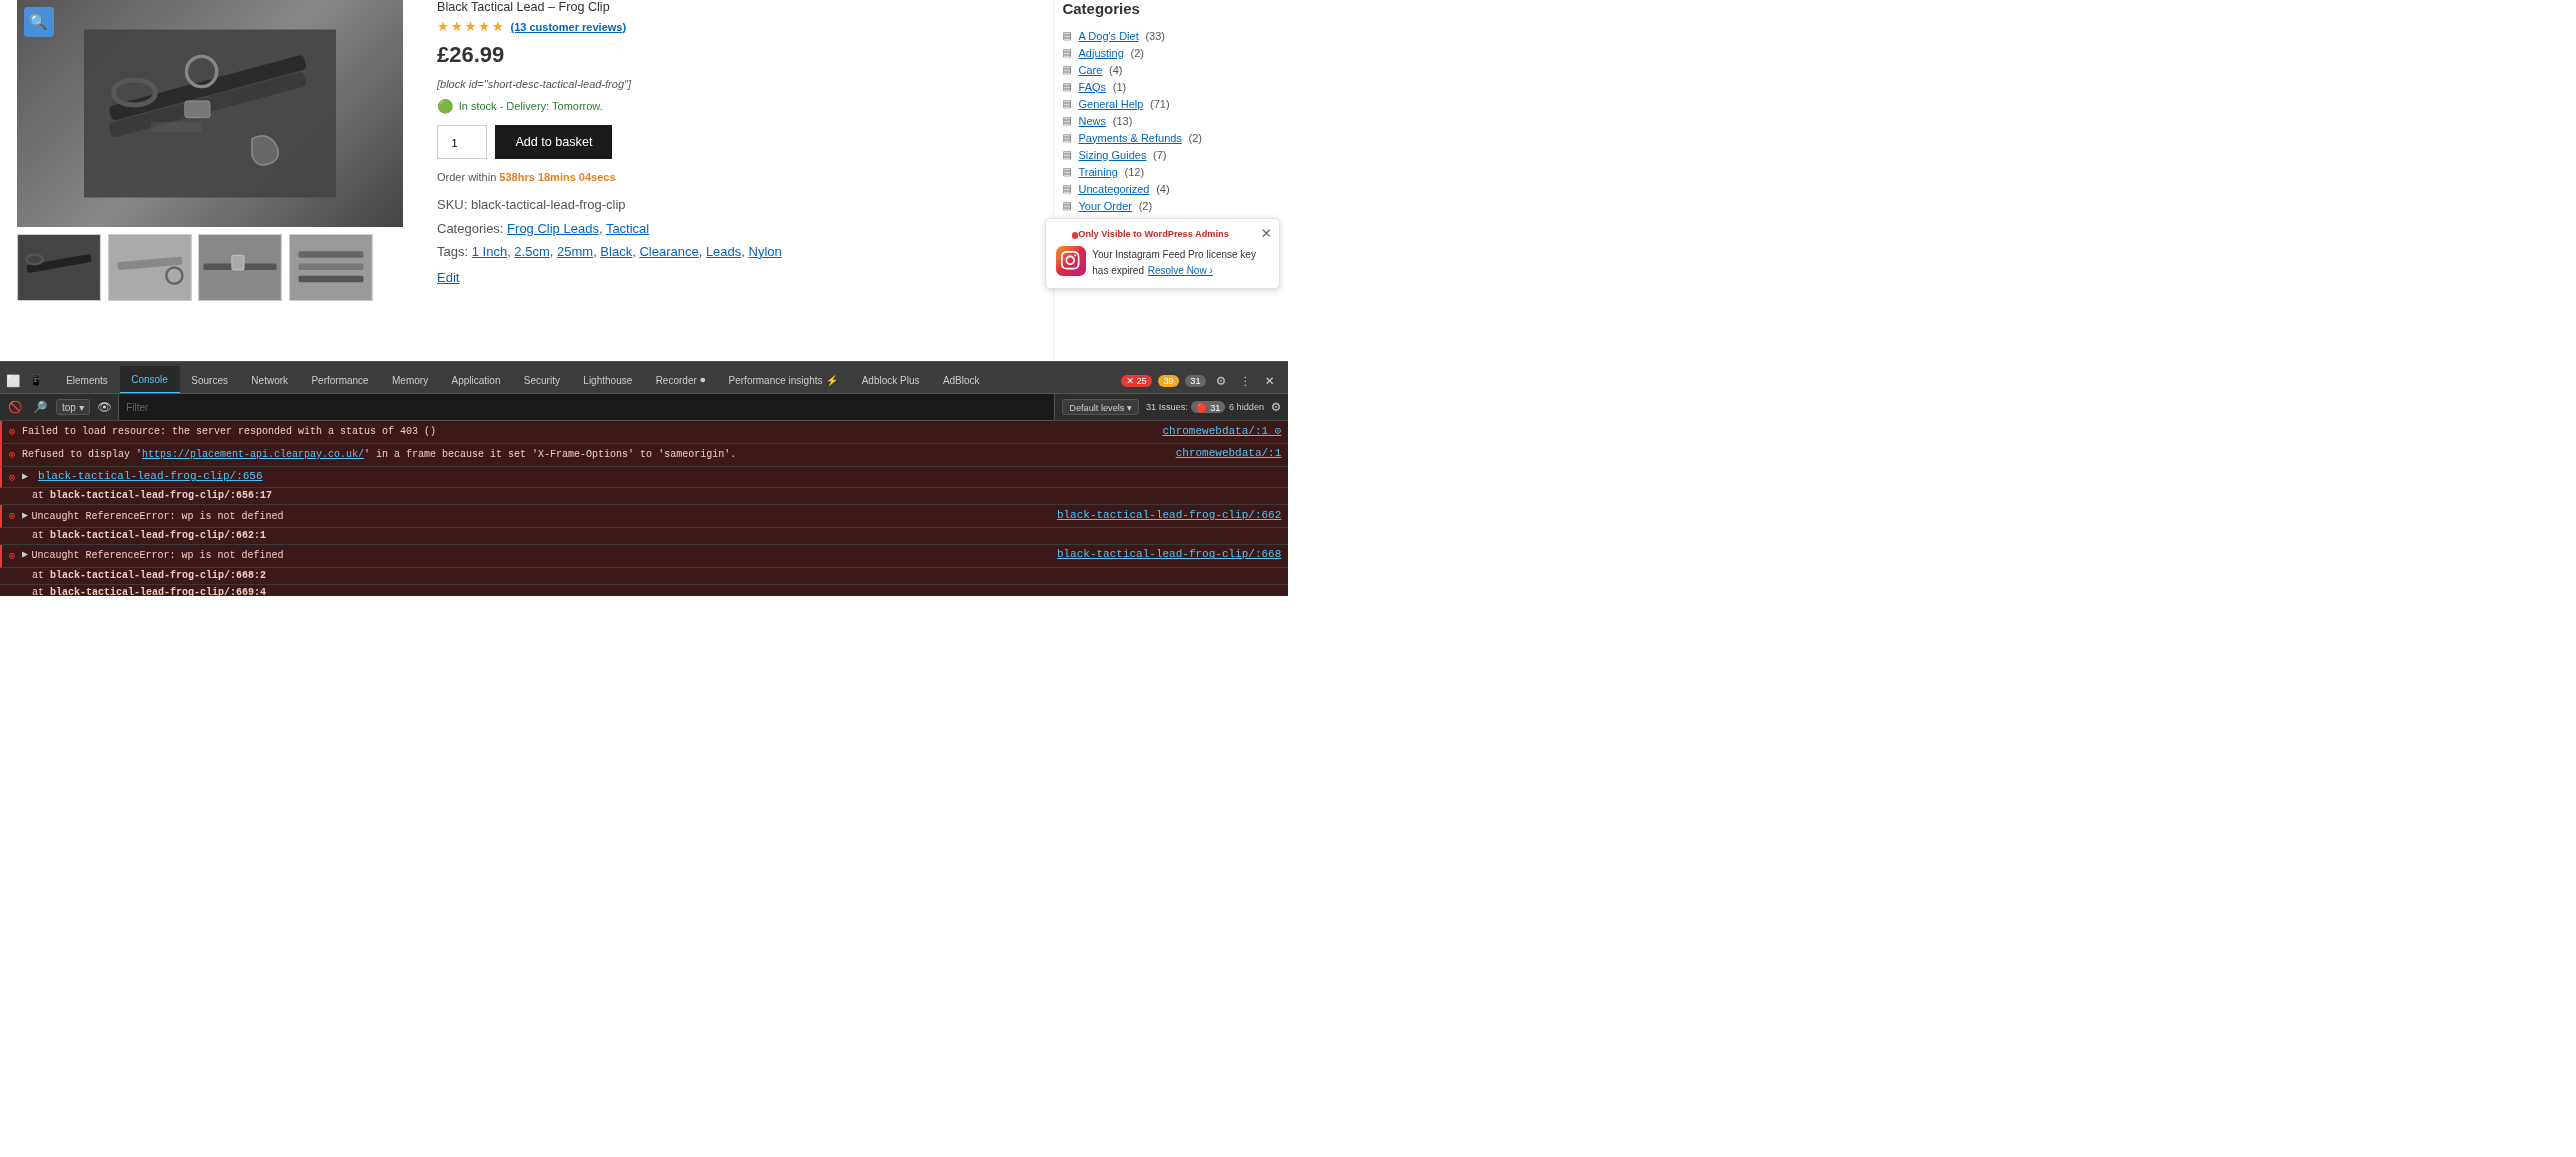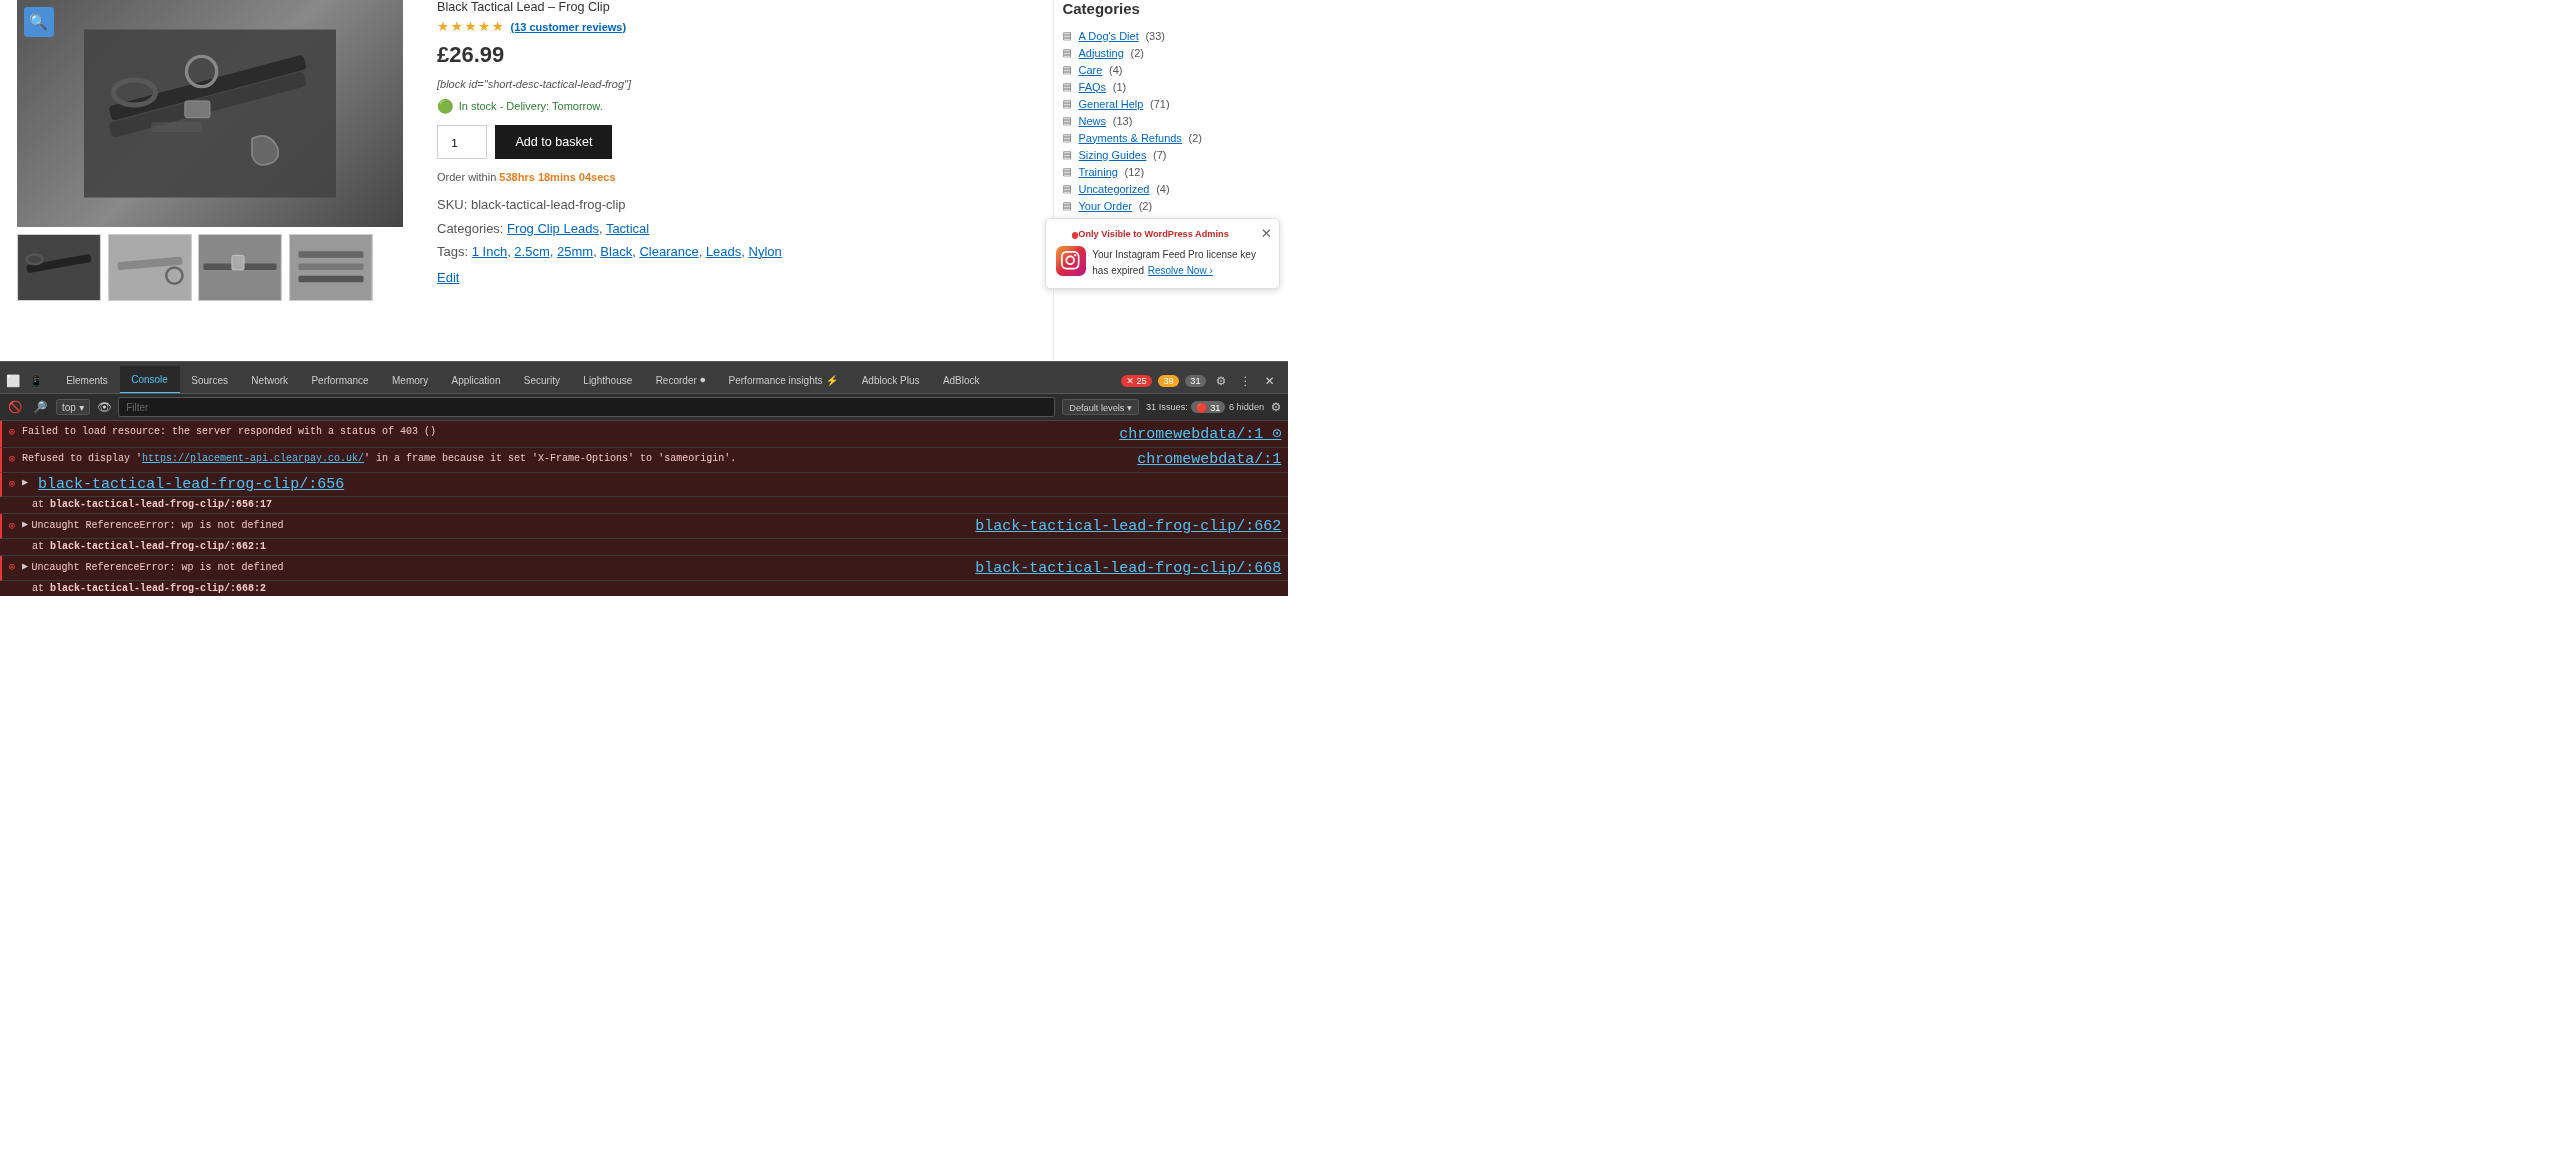--- a/index.html
+++ b/index.html
@@ -461,21 +461,21 @@
     }
 
     .filter-input {
       flex: 1;
       background: #1a1a1a;
       border: 0.8px solid #555;
       color: #ccc;
       padding: 3.4px 6.7px;
       font-size: 10px;
       border-radius: 2.5px;
-      height: 20px;
+      height: 28px;
     }
 
     .filter-input::placeholder {
       color: #666;
     }
 
     .default-levels {
       color: #ccc;
       font-size: 9.2px;
       cursor: pointer;
@@ -545,21 +545,21 @@
 
     .msg-text .link-text {
       color: #4fc3f7;
       text-decoration: underline;
       cursor: pointer;
       margin-top: 12px;
     }
 
     .msg-source {
       color: #4fc3f7;
-      font-size: 15px;
+      font-size: 11px;
       flex-shrink: 0;
       cursor: pointer;
       text-decoration: underline;
       margin-left: 6.7px;
       white-space: nowrap;
     }
 
     .msg-subtext {
       padding: 1.7px 6.7px 3.4px 32px;
       font-size: 10px;

